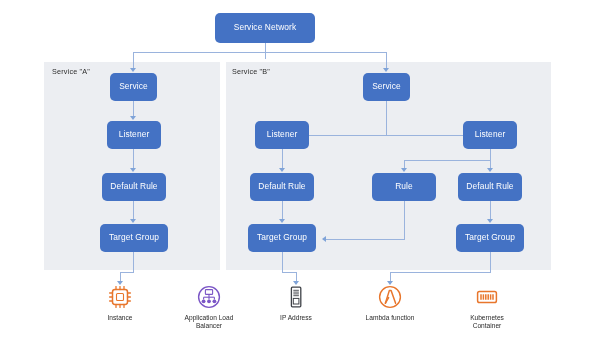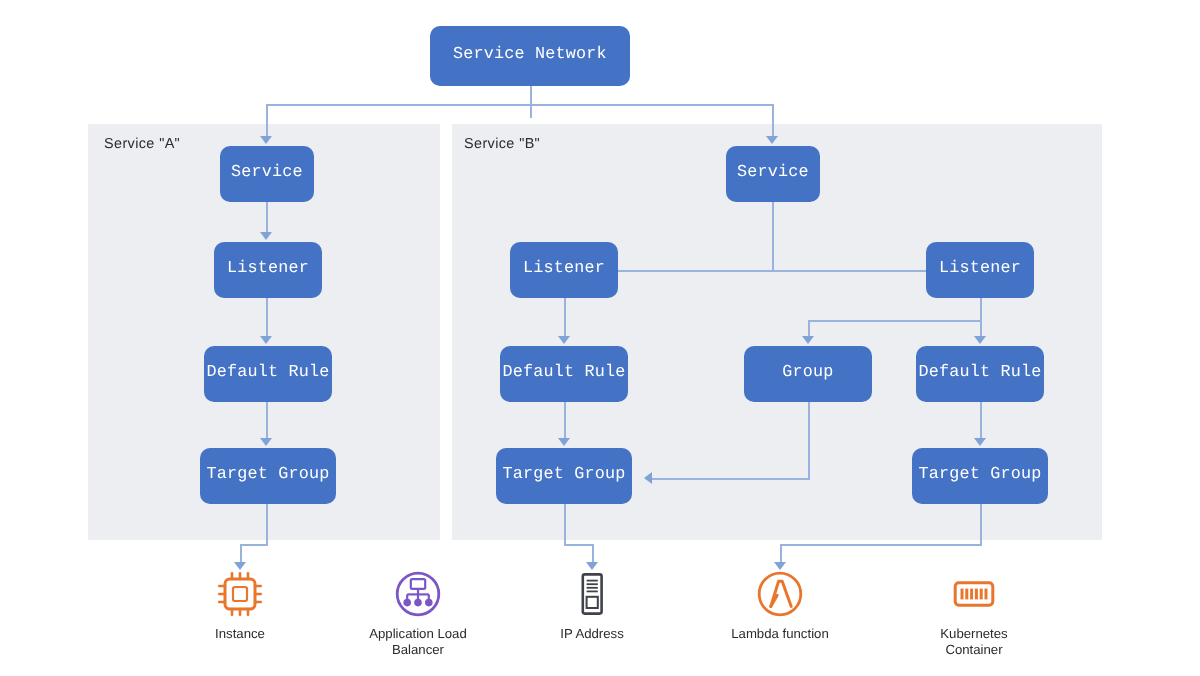--- a/index.html
+++ b/index.html
@@ -36,21 +36,20 @@
     border-radius: 5px;
     color: #ffffff;
     font-size: 8.4px;
     display: flex;
     align-items: center;
     justify-content: center;
     text-align: center;
     line-height: 1.1;
     box-sizing: border-box;
     letter-spacing: .1px;
-    font-family: Liberation Mono, monospace;
   }
   
   .ln {
     position: absolute;
     background: #9ab3dd;
   }
   .ln-h { height: 1px; }
   .ln-v { width: 1px; }
   .arrow {
     position: absolute;
@@ -151,21 +150,21 @@
   <div class="arrow" style="left:279px; top:168px;"></div>
 
   <div class="ln ln-v" style="left:490px; top:149px; height:11px;"></div>
   <div class="ln ln-h" style="left:404px; top:160px; width:87px;"></div>
   <div class="ln ln-v" style="left:404px; top:160px; height:9px;"></div>
   <div class="arrow" style="left:401px; top:168px;"></div>
   <div class="ln ln-v" style="left:490px; top:160px; height:9px;"></div>
   <div class="arrow" style="left:487px; top:168px;"></div>
 
   <div class="node" style="left:250px; top:173px; width:64px; height:28px;">Default Rule</div>
-  <div class="node" style="left:372px; top:173px; width:64px; height:28px;">Group</div>
+  <div class="node" style="left:372px; top:173px; width:64px; height:28px;">Rule</div>
   <div class="node" style="left:458px; top:173px; width:64px; height:28px;">Default Rule</div>
 
   <div class="ln ln-v" style="left:282px; top:201px; height:19px;"></div>
   <div class="arrow" style="left:279px; top:219px;"></div>
 
   <div class="ln ln-v" style="left:490px; top:201px; height:19px;"></div>
   <div class="arrow" style="left:487px; top:219px;"></div>
 
   <div class="ln ln-v" style="left:404px; top:201px; height:38px;"></div>
   <div class="ln ln-h" style="left:323px; top:239px; width:82px;"></div>

